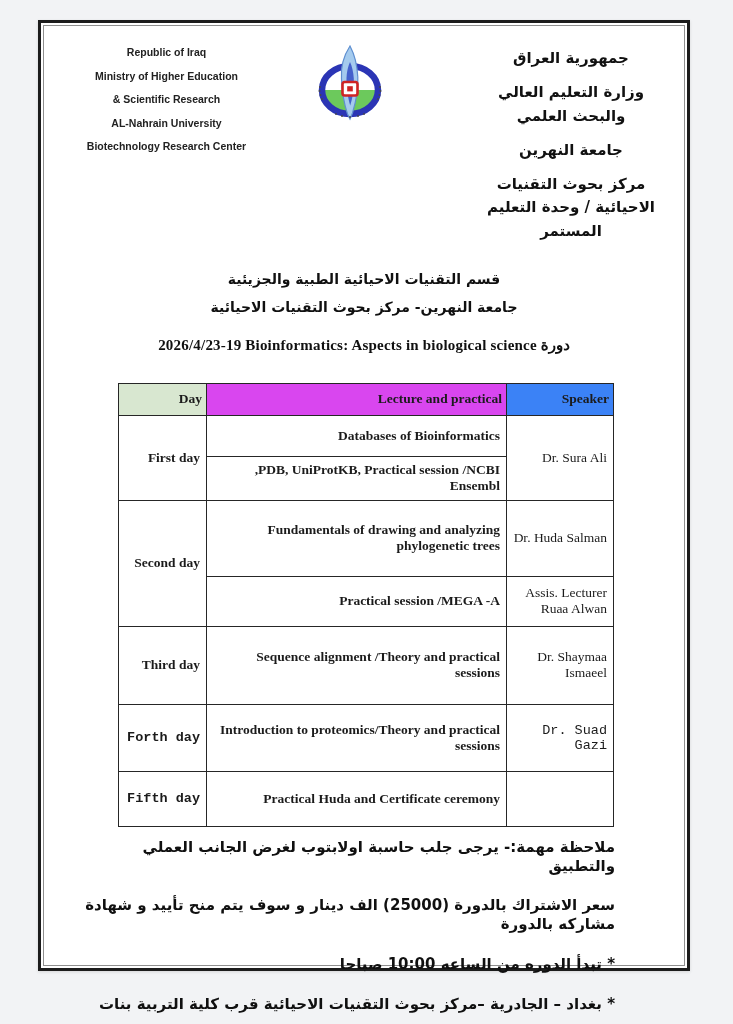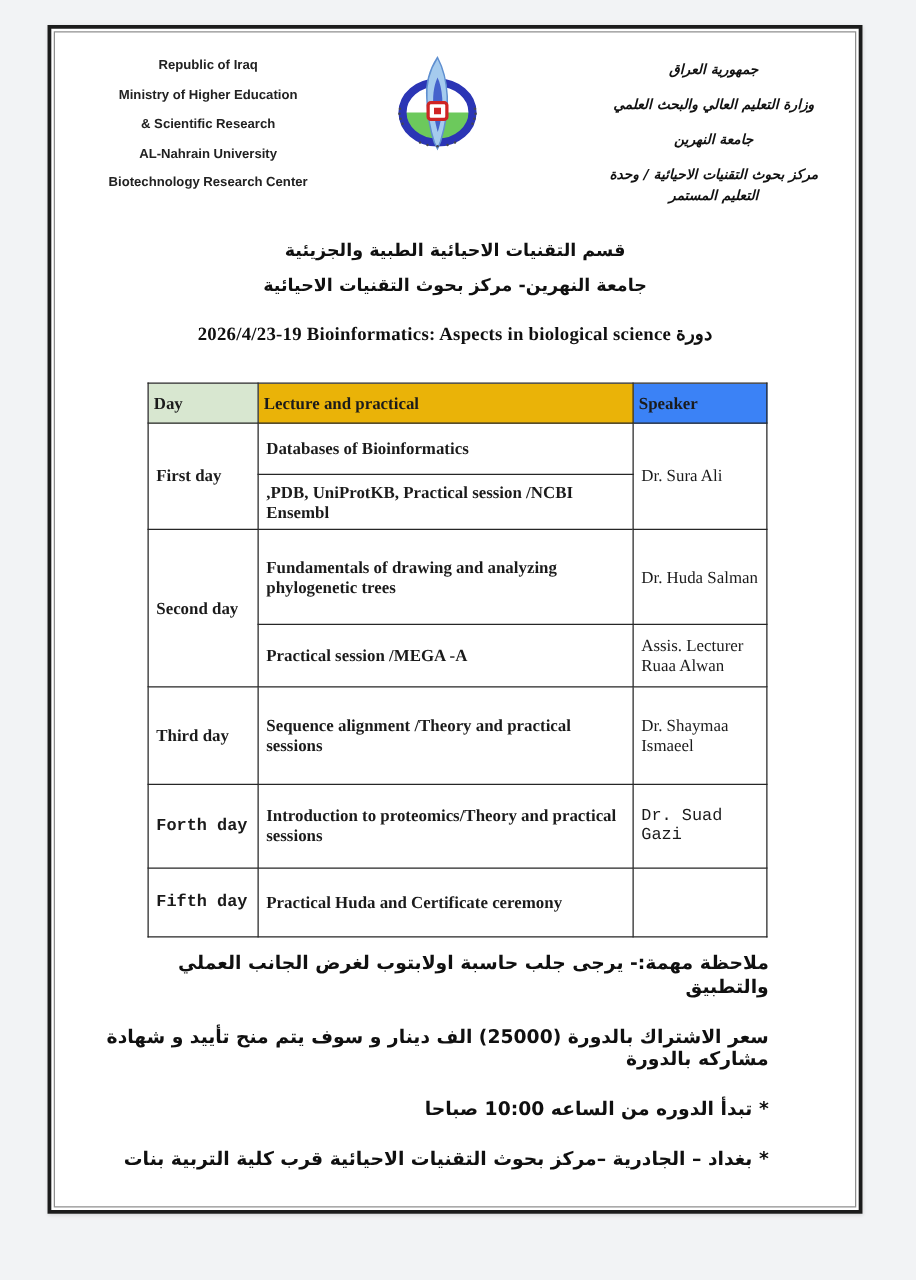--- a/index.html
+++ b/index.html
@@ -27,21 +27,21 @@
   .hdr-left {
     width:175px; text-align:center;
     font-family:"Liberation Sans", sans-serif;
     font-weight:bold; font-size:10.5px; color:#222; line-height:1;
   }
   .hdr-left .hline { margin-bottom:13px; }
   .logo-wrap { margin-top:-6px; transform:translateX(-18px); }
   .hdr-right {
     width:180px; text-align:center; direction:rtl;
     font-family:"DejaVu Sans", sans-serif;
-    font-weight:bold; font-size:11px; color:#111; line-height:1.55;font-style:italic;
+    font-weight:bold; font-size:15px; color:#111; line-height:1.55;
   }
   .hdr-right .hline { margin-bottom:11px; }
   
   .title-ar {
     text-align:center; direction:rtl;
     font-family:"DejaVu Sans", sans-serif;
     font-weight:bold; font-size:14px; color:#101010;
   }
   .title-ar.t1 { margin-top:12px; }
   .title-ar.t2 { margin-top:17px; }
@@ -55,21 +55,21 @@
   table.sched {
     border-collapse:collapse; table-layout:fixed;
     margin-top:29px; margin-left:77px;
     font-family:"Liberation Serif", serif;
   }
   .sched col.c-day { width:88px; }
   .sched col.c-lect { width:300px; }
   .sched col.c-spk { width:107px; }
   .sched th, .sched td {
     border:1.5px solid #262626;
-    text-align:left; vertical-align:middle;
+    text-align:right; vertical-align:middle;
     padding:2px 6px; box-sizing:border-box;
     font-size:13.5px;
   }
   .sched th { font-weight:bold; padding:7px 4px; }
   .day  { font-weight:bold; }
   .lect { font-weight:bold; white-space:pre-line; }
   .spk  { font-weight:normal; white-space:pre-line; }
   .vtop   { vertical-align:top; padding-top:5px;font-family:Liberation Mono, monospace; }
   .vtop10 { vertical-align:top; padding-top:12px; }
   
@@ -143,21 +143,21 @@
 
   <table class="sched">
     <colgroup>
         <col class="c-day">
         <col class="c-lect">
         <col class="c-spk">
       </colgroup>
     <tbody>
         <tr style="height:32px;">
       <th style="background:#d8e7d0;">Day</th>
-      <th style="background:#eab308;">Lecture and practical</th>
+      <th style="background:#d946ef;">Lecture and practical</th>
       <th style="background:#3b82f6;">Speaker</th>
     </tr>
     <tr style="height:41px;">
       <td class="day" rowspan="2">First day</td>
       <td class="lect">Databases of Bioinformatics</td>
       <td class="spk" rowspan="2">Dr. Sura Ali</td>
     </tr>
     <tr style="height:44px;">
       <td class="lect">,PDB, UniProtKB,  Practical session /NCBI
 Ensembl</td>

